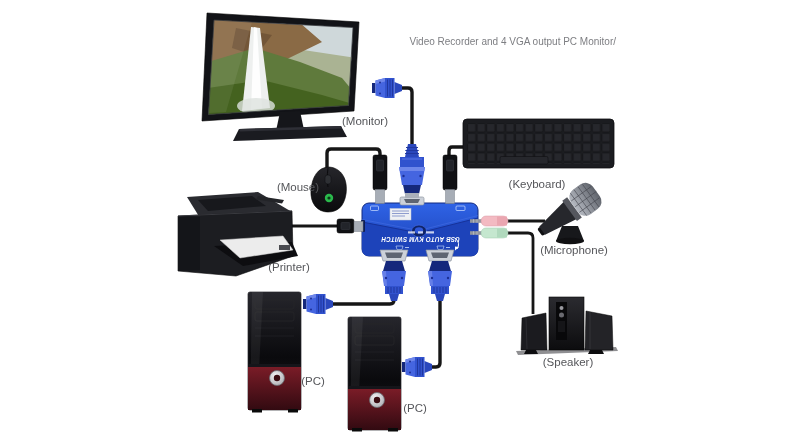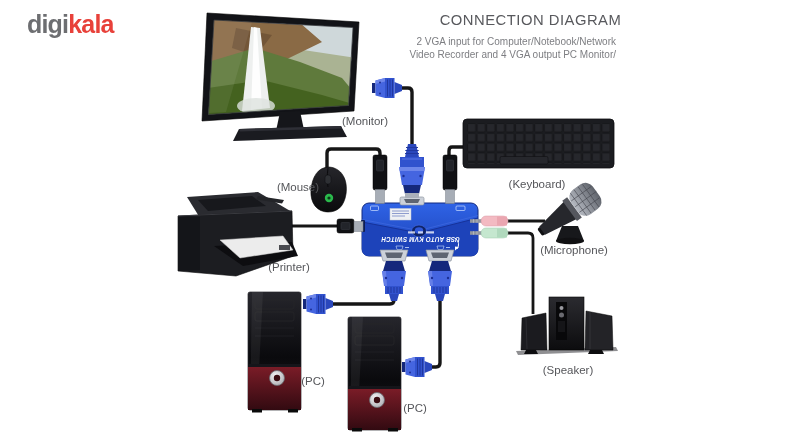--- a/index.html
+++ b/index.html
@@ -281,30 +281,27 @@
     </g>
     <g>
       <rect x="470" y="231.2" width="12" height="3.6" fill="#8f959e"></rect>
       <path d="M473.5,231.2 V234.8 M477,231.2 V234.8" stroke="#c6cbd2" stroke-width="0.6"></path>
       <rect x="481" y="228" width="27" height="10" rx="5" fill="#c5e7cf" stroke="#9cc9ab" stroke-width="0.5"></rect>
       <rect x="497" y="228.5" width="10" height="9" fill="#b0d9bd"></rect>
     </g>
   </g>
 </svg>
 
-<div class="logo"><span class="digi">digi</span><span class="kala">kala</span></div>
-
-<div class="title">CONNECTION DIAGRAM</div>
+
 <div class="subtitle">
-  <div>2 VGA input for Computer/Notebook/Network</div>
   <div>Video Recorder and 4 VGA output PC Monitor/</div>
 </div>
 
 <div class="label" style="left:365px;top:115px;">(Monitor)</div>
 <div class="label" style="left:289px;top:181px;margin-left:9px;">(Mouse)</div>
 <div class="label" style="left:537px;top:170px;margin-top:8px;">(Keyboard)</div>
 <div class="label" style="left:289px;top:261px;text-align:center;">(Printer)</div>
 <div class="label" style="left:574px;top:244px;">(Microphone)</div>
-<div class="label" style="left:568px;top:364px;">(Speaker)</div>
+<div class="label" style="left:568px;top:356px;">(Speaker)</div>
 <div class="label" style="left:313px;top:375px;">(PC)</div>
 <div class="label" style="left:415px;top:402px;">(PC)</div>
 
 </div>
 
 </body></html>

